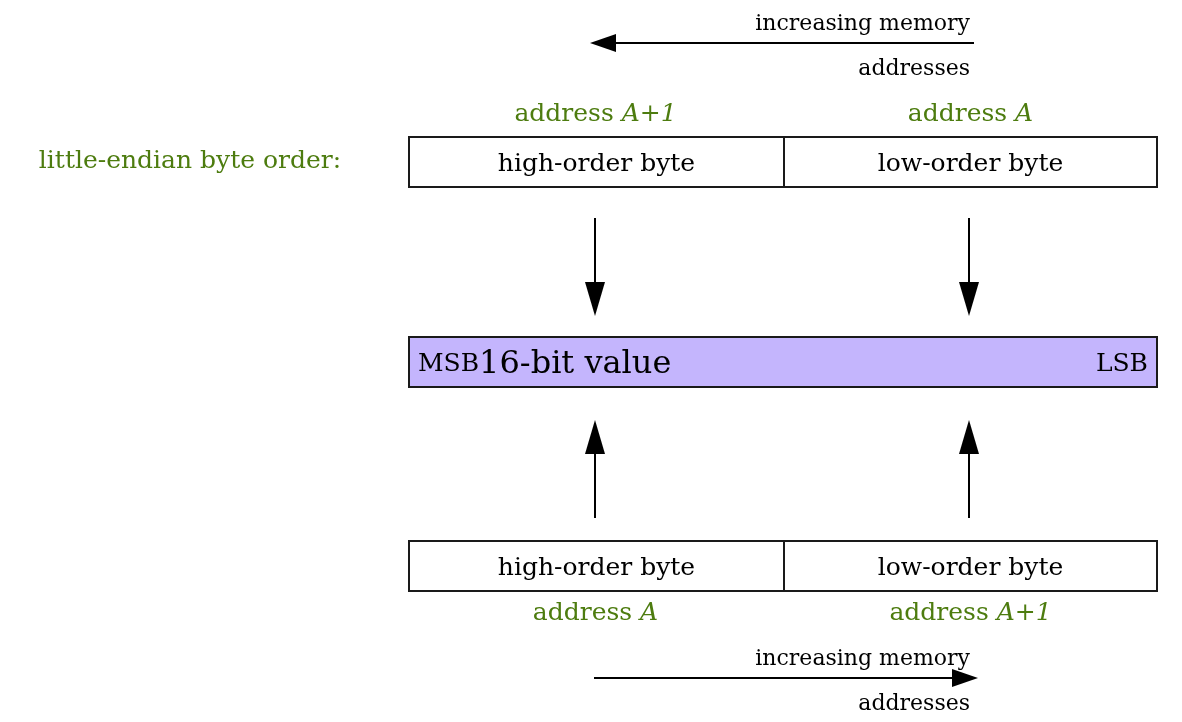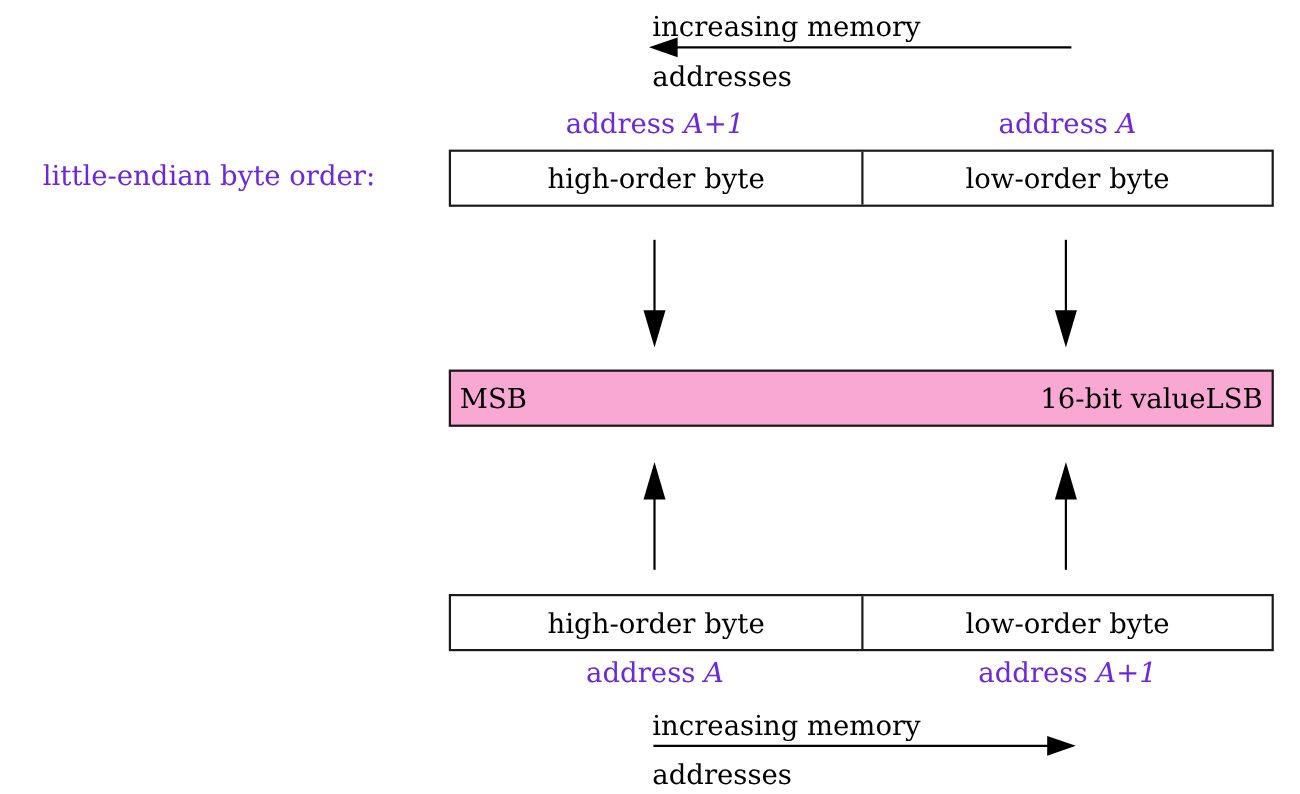--- a/index.html
+++ b/index.html
@@ -19,21 +19,21 @@
     overflow: hidden;
   }
   .abs { position: absolute; }
 
   
   .txt {
     font-family: "DejaVu Serif", "Liberation Serif", serif;
     font-size: 25px;
     line-height: 1;
     white-space: nowrap;
-    color: #6d28d9;
+    color: #4d7c0f;
   }
   .txt-center { text-align: center; }
   .ital {
     font-style: italic;
     font-family: "DejaVu Serif", "Liberation Serif", serif;
   }
 
   
   .side-label {
     font-size: 25px;
@@ -55,37 +55,37 @@
     justify-content: center;
     font-size: 25px;
     position: relative;
   }
   .byte-cell.left { border-right: 2px solid #1a1a1a; }
 
   
   .value-box {
     box-sizing: border-box;
     border: 2px solid #1a1a1a;
-    background: #f9a8d4;
+    background: #c4b5fd;
     display: flex;
     flex-direction: row;
     align-items: center;
     padding: 2px 8px;
   }
   .value-box .msb { font-size: 25px; flex: 0 0 auto; }
-  .value-box .mid { font-size: 25px; flex: 1 1 auto; text-align: right; }
+  .value-box .mid { font-size: 32px; flex: 1 1 auto; text-align: left; }
   .value-box .lsb { font-size: 25px; flex: 0 0 auto; }
 
   
   .arrow-svg { display: block; overflow: visible; }
 
   
   .banner-text {
-    font-size: 25px;
-    text-align: left;
+    font-size: 22px;
+    text-align: right;
     white-space: nowrap;
   }
 </style>
 </head>
 <body>
 
 <div id="diagram">
 
   <div class="abs banner-text" style="left:593px; top:10px; width:377px;">increasing memory</div>
 

